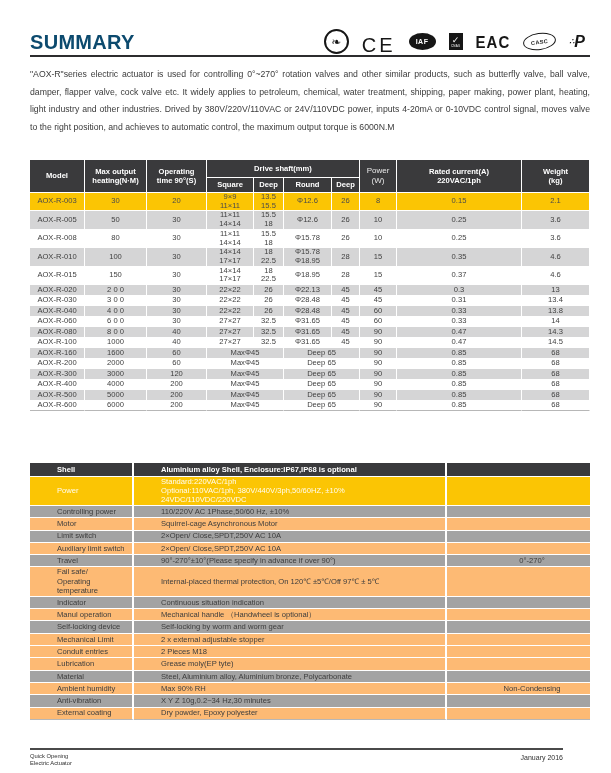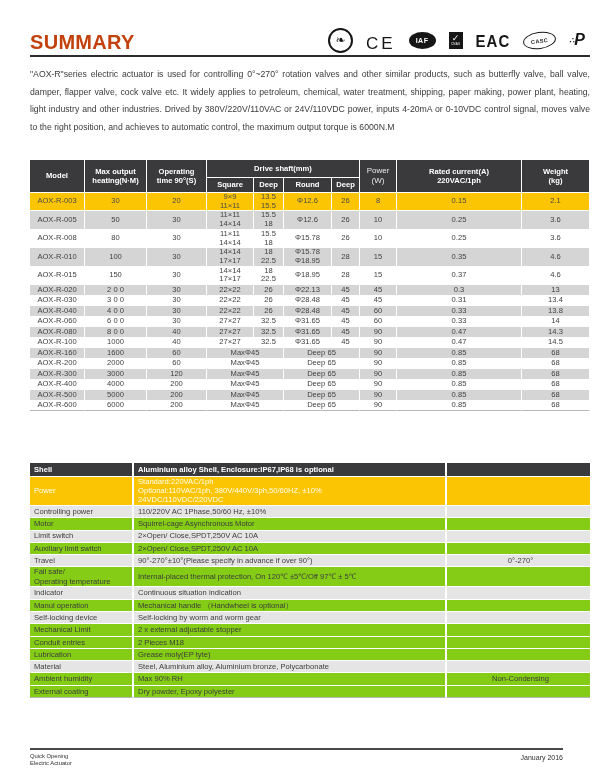--- a/index.html
+++ b/index.html
@@ -2,30 +2,30 @@
 <html><head>
 <meta charset="utf-8">
 <style>
   html,body{margin:0;padding:0;background:#ffffff;}
   body{width:611px;height:773px;overflow:hidden;font-family:"Liberation Sans",sans-serif;}
   .page{position:relative;width:611px;height:773px;background:#fff;}
 
   
   .certs{position:absolute;top:26px;right:26px;display:flex;align-items:center;gap:13px;color:#161616;}
   .cert-circle{width:21px;height:21px;border:2px solid #161616;border-radius:50%;display:flex;align-items:center;justify-content:center;font-size:12px;line-height:1;}
-  .cert-ce{font-size:17px;letter-spacing:3px;font-weight:400;margin-top:8px;}
+  .cert-ce{font-size:20px;letter-spacing:3px;font-weight:400;margin-top:8px;}
   .cert-iaf{width:27px;height:17px;background:#161616;border-radius:50%/50%;color:#fff;font-size:7px;font-weight:bold;display:flex;align-items:center;justify-content:center;letter-spacing:.5px;}
   .cert-square{width:14px;height:17px;background:#161616;color:#fff;display:flex;flex-direction:column;align-items:center;justify-content:center;font-size:9px;line-height:1;}
   .cert-square small{font-size:3px;letter-spacing:.2px;}
   .cert-eac{font-size:15px;font-weight:bold;letter-spacing:1px;transform:scaleY(1.15);}
   .cert-oval{width:31px;height:15px;border:1.5px solid #161616;border-radius:50%;transform:rotate(-8deg);display:flex;align-items:center;justify-content:center;font-size:5.5px;font-weight:bold;letter-spacing:.4px;}
   .cert-brand{font-size:16px;font-weight:bold;font-style:italic;display:flex;align-items:center;}
   .cert-brand .dots{font-size:8px;margin-right:1px;letter-spacing:-1px;}
 
-  .page-title{position:absolute;left:30px;top:31px;font-size:20px;font-weight:bold;color:#c2410c;letter-spacing:.3px;}
+  .page-title{position:absolute;left:30px;top:31px;font-size:20px;font-weight:bold;color:#0c4a6e;letter-spacing:.3px;}
   .title-rule{position:absolute;left:30px;top:55px;width:560px;height:2px;background:#2c2c2e;}
 
   .summary-text{position:absolute;left:30px;top:66px;width:560px;font-size:8.7px;line-height:17.6px;color:#3b3b3b;text-align:justify;}
 
   .section-heading{position:absolute;left:30px;font-size:15.5px;font-weight:bold;color:#1d1d1f;letter-spacing:.2px;margin-top:18px;}
   #perf-heading{top:139px;}
   #tech-heading{top:441px;}
 
   
   table{border-collapse:separate;border-spacing:0;table-layout:fixed;}
@@ -39,27 +39,27 @@
   .perf tr.tall td{height:16px;}
   .perf tr.short td{height:10.5px;}
   .perf tr.yellow td{background:#fbc504;color:#4b4b4b;}
   .perf tr.gray td{background:#d5d5d6;}
   .perf tr.white td{background:#fff;}
   .perf td.whitecell{background:#fff;margin-top:32px;}
   .perf tbody tr:last-child td{border-bottom:1px solid #b7b7b7;}
 
   
   .tech{position:absolute;left:30px;top:463px;width:560px;}
-  .tech td{box-sizing:border-box;border-right:2px solid #fff;border-bottom:1.2px solid #fff;font-size:7.6px;color:#3c3c3c;vertical-align:middle;padding:0 0 0 4px;line-height:1.25;white-space:pre-line;}
+  .tech td{box-sizing:border-box;border-right:2px solid #fff;border-bottom:1.2px solid #fff;font-size:7.6px;color:#3c3c3c;vertical-align:middle;padding:0 0 0 27px;line-height:1.25;white-space:pre-line;}
   .tech td:last-child{border-right:none;text-align:center;}
   .tech tr td{height:12.3px;}
   .tech tr.dark td{background:#3a3a3c;color:#fff;font-weight:bold;height:13.5px;}
   .tech tr.yellow td{background:#fbc504;color:#fffdf2;height:27px;}
-  .tech tr.gray td{background:#e5e5e5;}
-  .tech tr.white td{background:#84cc16;}
+  .tech tr.gray td{background:#a3a3a3;}
+  .tech tr.white td{background:#fdba74;}
   .tech tr.twoline td{height:19.5px;}
   .tech tbody tr:last-child td{border-bottom:1px solid #b7b7b7;}
 
   
   .footer-rule{position:absolute;left:30px;top:748px;width:533px;height:1.5px;background:#4a4a4a;}
   .footer-left{position:absolute;left:30px;top:753px;font-size:5.8px;line-height:7.4px;color:#2f2f2f;}
   .footer-right{position:absolute;left:463px;top:754px;width:100px;text-align:right;font-size:7px;color:#2f2f2f;}
 </style>
 </head>
 <body>
@@ -418,20 +418,25 @@
         <tr class="gray">
           <td>Material</td>
           <td>Steel, Aluminium alloy, Aluminium bronze, Polycarbonate</td>
           <td></td>
         </tr>
         <tr class="white">
           <td>Ambient humidity</td>
           <td>Max 90% RH</td>
           <td>Non-Condensing</td>
         </tr>
+        <tr class="gray">
+          <td>Anti-vibration</td>
+          <td>X Y Z 10g,0.2~34 Hz,30 minutes</td>
+          <td></td>
+        </tr>
         <tr class="white">
           <td>External coating</td>
           <td>Dry powder, Epoxy polyester</td>
           <td></td>
         </tr>
       </tbody>
   </table>
 
   <div class="footer-rule"></div>
   <div class="footer-left">

